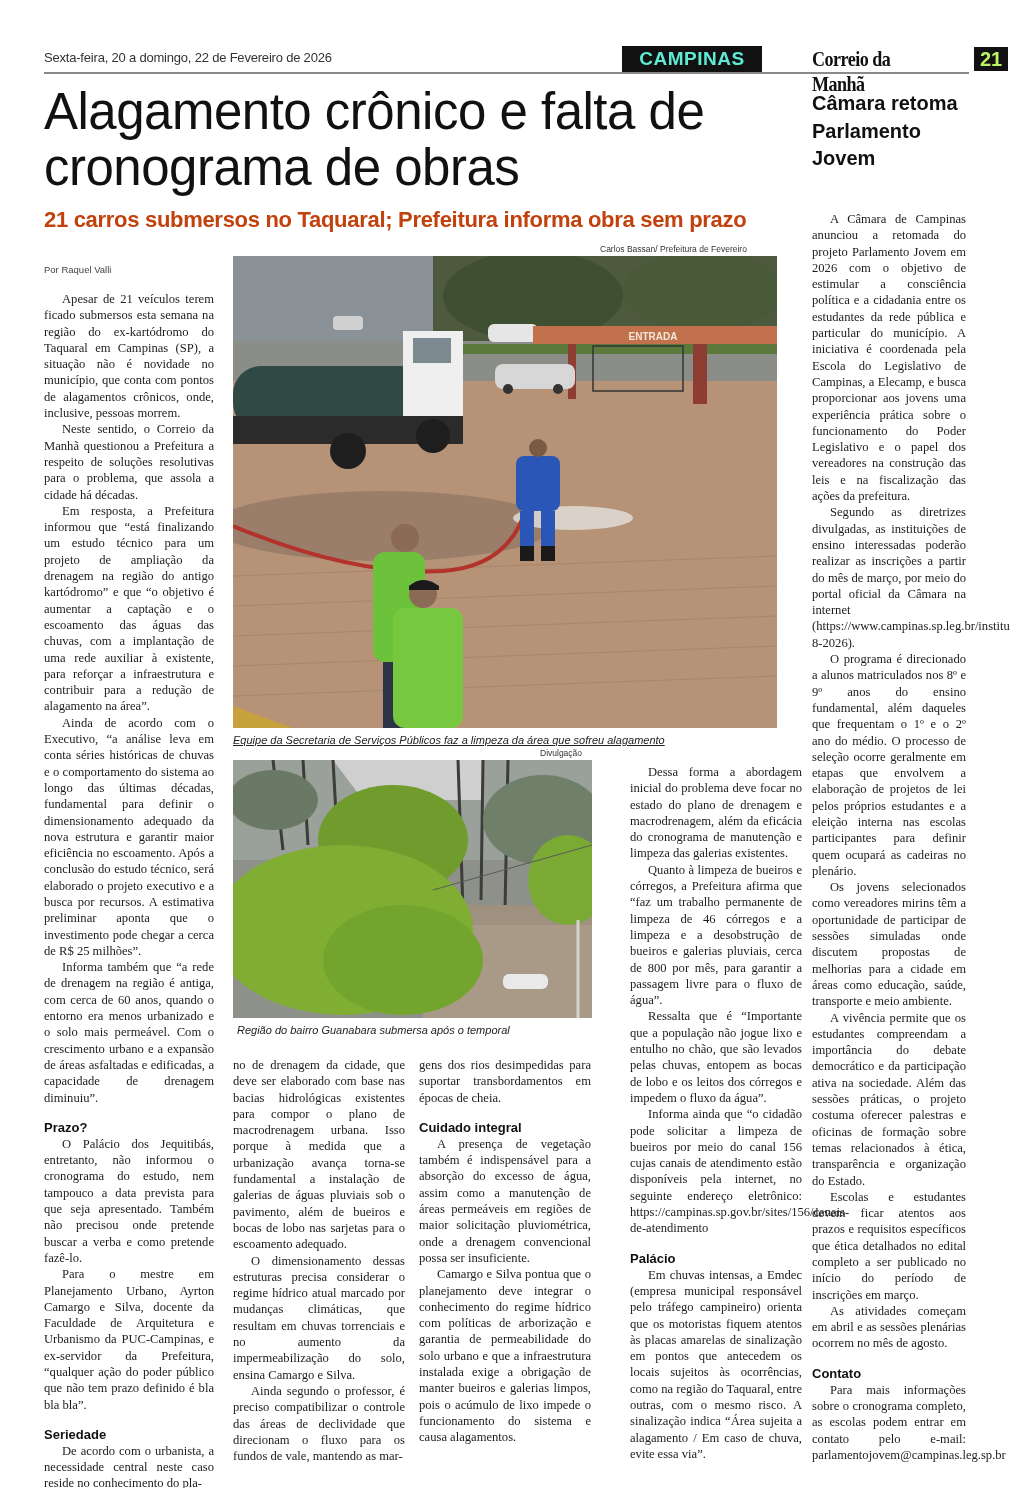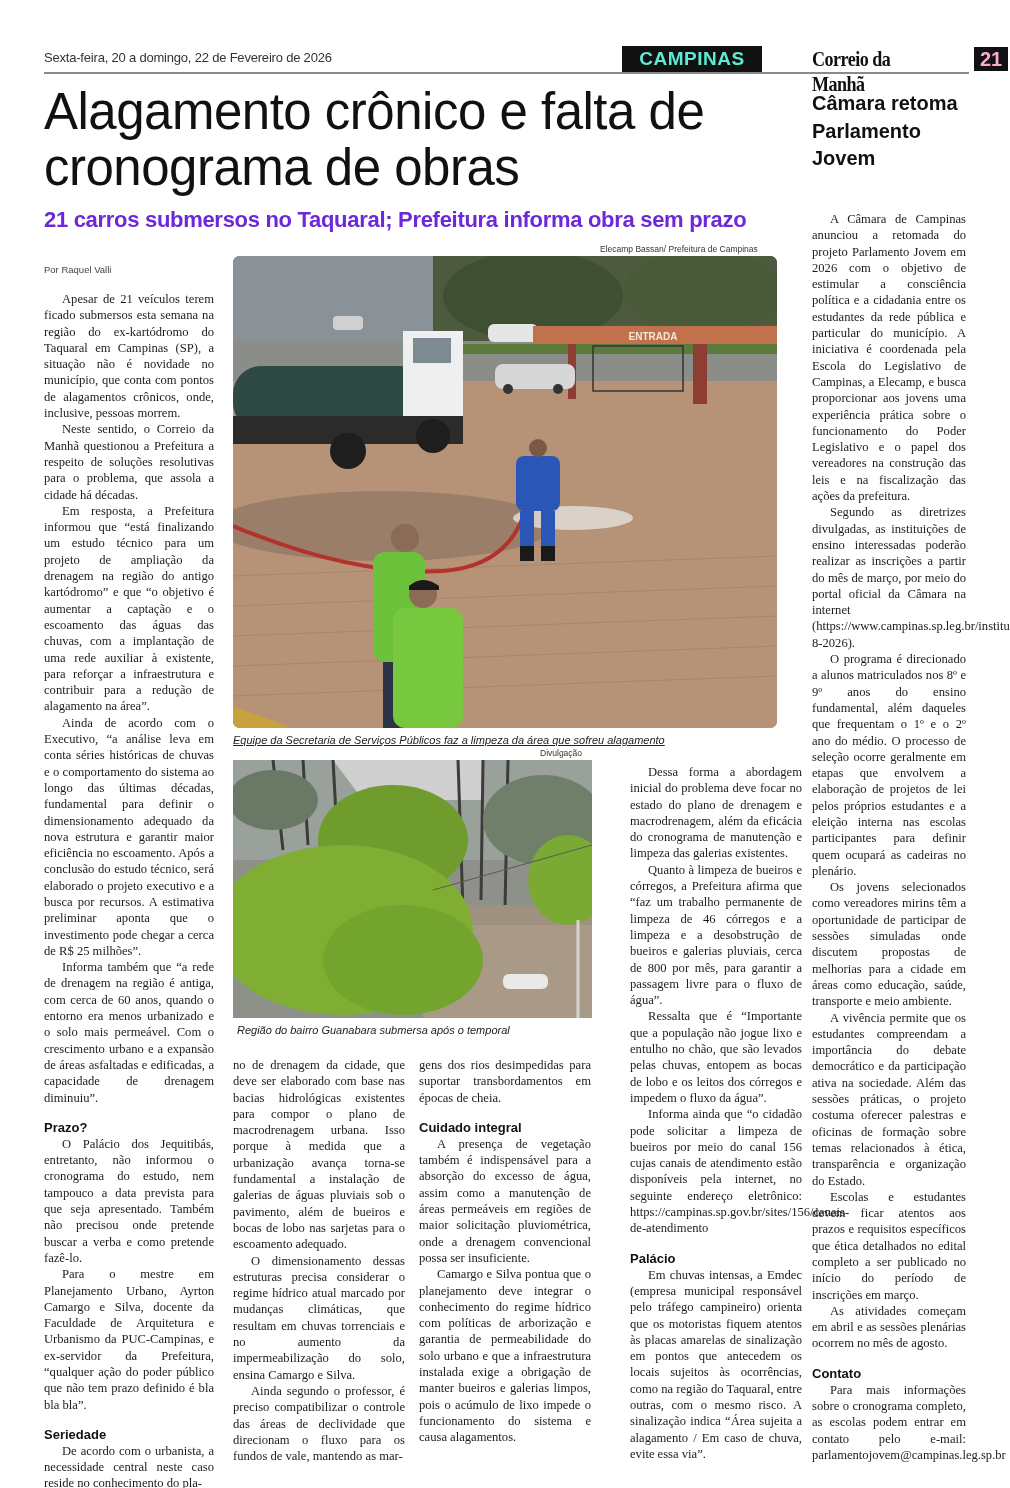--- a/index.html
+++ b/index.html
@@ -4,26 +4,26 @@
 <style>
   * { box-sizing: border-box; margin: 0; padding: 0; }
   html, body { width: 1010px; height: 1488px; background: #ffffff; overflow: hidden; }
   body { position: relative; font-family: "Liberation Serif", "DejaVu Serif", serif; color: #1a1a1a; }
 
   
   .masthead { position: absolute; left: 44px; top: 46px; width: 924px; height: 26px; }
   .masthead .date { position: absolute; left: 0; top: 4px; font-family: "Liberation Sans", sans-serif; font-size: 13px; color: #333; letter-spacing: -0.2px; }
   .masthead .section { position: absolute; left: 578px; top: 0; width: 140px; height: 26px; background: #111; color: #5eead4; font-family: "Liberation Sans", sans-serif; font-size: 19px; font-weight: bold; text-align: center; line-height: 26px; letter-spacing: 0.5px; }
   .masthead .brand { position: absolute; left: 768px; top: 1px; font-family: "Liberation Serif", serif; font-size: 21px; font-weight: bold; color: #111; letter-spacing: -0.6px; transform: scaleX(0.86); transform-origin: left; }
-  .masthead .pagenum { position: absolute; left: 930px; top: 1px; width: 34px; height: 24px; background: #111; color: #f9a8d4; font-family: "Liberation Sans", sans-serif; font-size: 20px; font-weight: bold; text-align: center; line-height: 24px; }
+  .masthead .pagenum { position: absolute; left: 930px; top: 1px; width: 34px; height: 24px; background: #111; color: #bef264; font-family: "Liberation Sans", sans-serif; font-size: 20px; font-weight: bold; text-align: center; line-height: 24px; }
   .masthead-rule { position: absolute; left: 44px; top: 72px; width: 925px; height: 2px; background: #8a8a8a; }
 
   
   .headline { position: absolute; left: 44px; top: 84px; width: 740px; font-family: "Liberation Sans", sans-serif; font-size: 51px; line-height: 56px; font-weight: normal; color: #111; letter-spacing: -0.5px; }
-  .subhead { position: absolute; left: 44px; top: 207px; width: 740px; font-family: "Liberation Sans", sans-serif; font-size: 22px; color: #6d28d9; letter-spacing: -0.3px; }
+  .subhead { position: absolute; left: 44px; top: 207px; width: 740px; font-family: "Liberation Sans", sans-serif; font-size: 22px; color: #c2410c; letter-spacing: -0.3px; }
 
   .byline { position: absolute; left: 44px; top: 264px; font-family: "Liberation Sans", sans-serif; font-size: 9.5px; color: #444; }
 
   
   .col { position: absolute; font-size: 12.6px; line-height: 16.3px; text-align: justify; hyphens: auto; color: #1c1c1c; }
   .col p { text-indent: 18px; }
   .col h3 { font-family: "Liberation Sans", sans-serif; font-weight: bold; font-size: 13px; line-height: 16px; margin-top: 14px; color: #111; }
   .col1 { left: 44px; top: 291px; width: 170px; }
   .col2 { left: 233px; top: 1057px; width: 172px; }
   .col3 { left: 419px; top: 1057px; width: 172px; }
@@ -35,40 +35,40 @@
 
   
   .credit { position: absolute; font-family: "Liberation Sans", sans-serif; font-size: 8.5px; color: #333; }
   .credit1 { left: 600px; top: 244px; }
   .credit2 { left: 540px; top: 748px; }
   .caption { position: absolute; font-family: "Liberation Sans", sans-serif; font-style: italic; font-size: 11px; color: #222; }
   .caption1 { left: 233px; top: 734px; text-decoration: underline; }
   .caption2 { left: 237px; top: 1024px; }
 
   .photo { position: absolute; overflow: hidden; }
-  .photo1 { left: 233px; top: 256px; width: 544px; height: 472px; background: #a88a6e; border-radius: 7px; }
+  .photo1 { left: 233px; top: 256px; width: 544px; height: 472px; background: #a88a6e; }
   .photo2 { left: 233px; top: 760px; width: 359px; height: 258px; background: #7b8072; }
   .photo svg { width: 100%; height: 100%; display: block; }
 </style>
 </head>
 <body>
 
 <div class="masthead">
   <span class="date">Sexta-feira, 20 a domingo, 22 de Fevereiro de 2026</span>
   <span class="section">CAMPINAS</span>
   <span class="brand">Correio da Manhã</span>
   <span class="pagenum">21</span>
 </div>
 <div class="masthead-rule"></div>
 
 <h1 class="headline">Alagamento crônico e falta de cronograma de obras</h1>
 <h2 class="subhead">21 carros submersos no Taquaral; Prefeitura informa obra sem prazo</h2>
 <div class="byline">Por Raquel Valli</div>
 
-<div class="credit credit1">Elecamp Bassan/ Prefeitura de Campinas</div>
+<div class="credit credit1">Carlos Bassan/ Prefeitura de Fevereiro</div>
 <div class="photo photo1">
   <svg viewBox="0 0 544 472" preserveAspectRatio="none">
     <rect x="0" y="0" width="544" height="472" fill="#b69277"></rect>
 
     <rect x="0" y="0" width="544" height="110" fill="#6d6f68"></rect>
     <rect x="0" y="0" width="200" height="100" fill="#8a9298"></rect>
     <rect x="200" y="0" width="344" height="85" fill="#4e5a3e"></rect>
     <ellipse cx="300" cy="40" rx="90" ry="45" fill="#3f4f32"></ellipse>
     <ellipse cx="470" cy="35" rx="80" ry="40" fill="#485a38"></ellipse>
 

